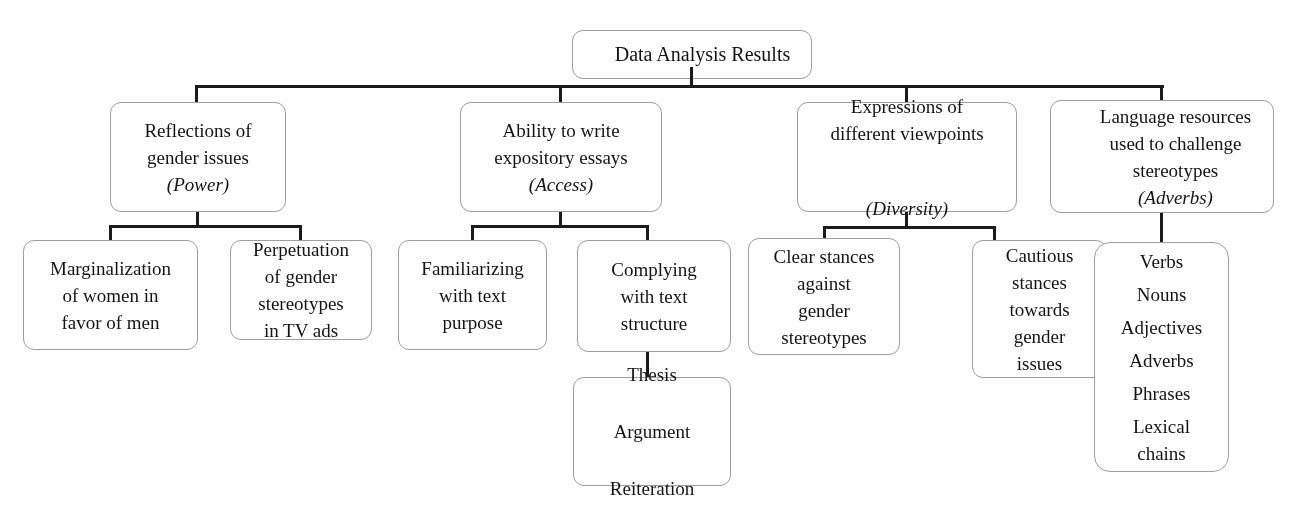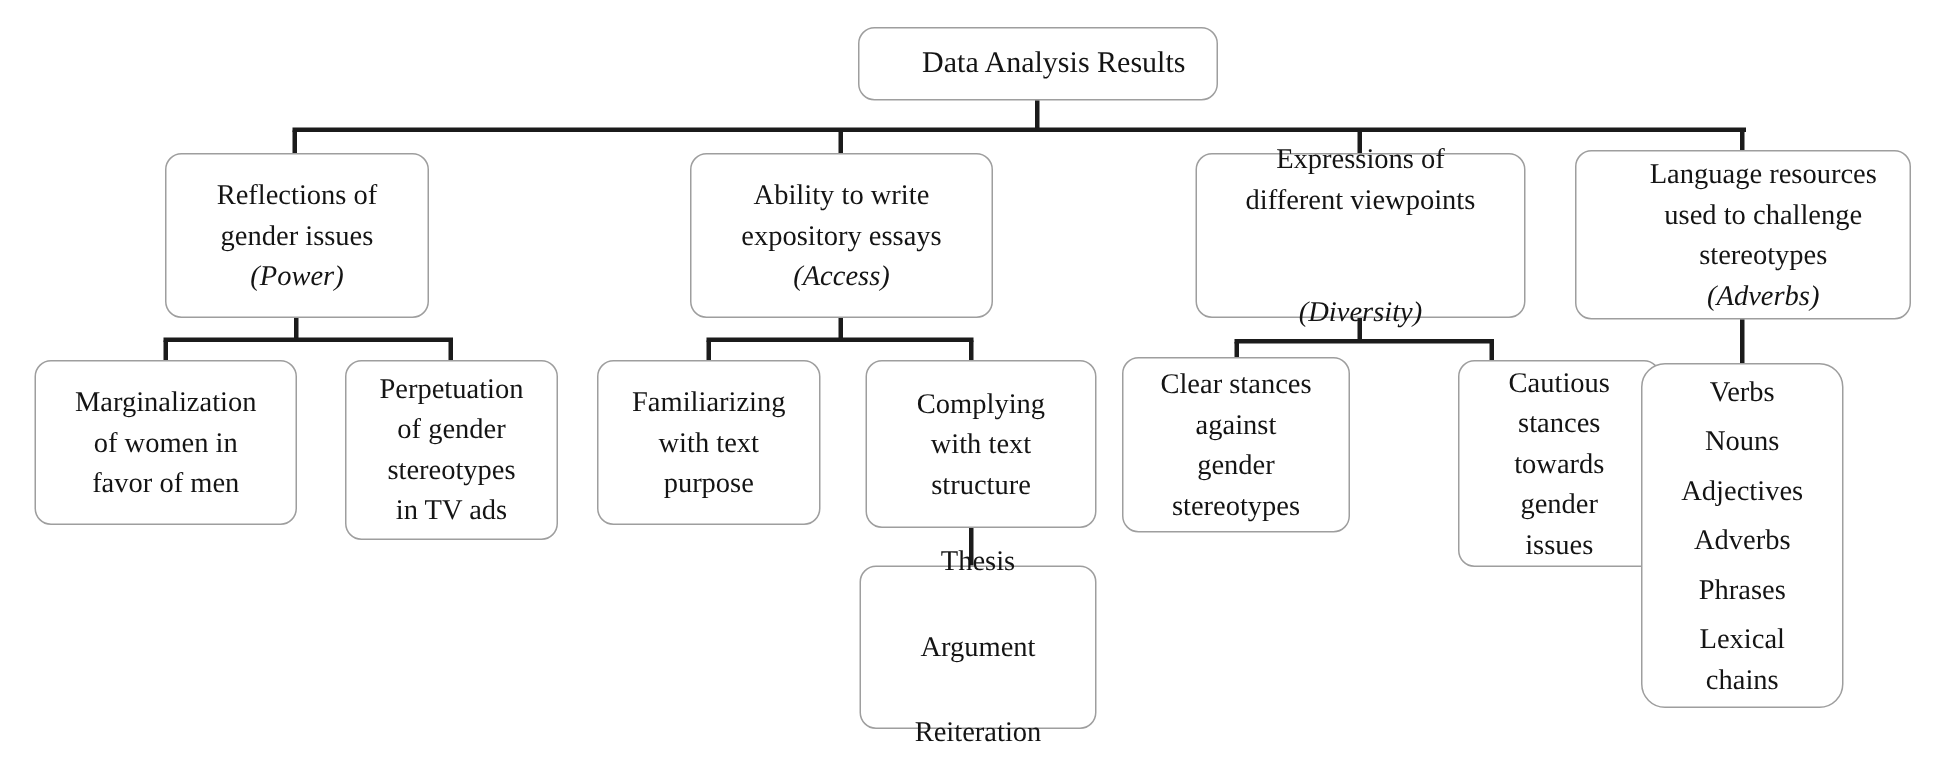--- a/index.html
+++ b/index.html
@@ -35,21 +35,21 @@
     background: #1b1b1b;
   }
   .list .li { white-space: pre-line; margin: 3px 0; line-height: 27px; }
   .list-wide .li { margin: 4px 0; line-height: 29px; }
 </style>
 </head>
 <body>
 
 <div class="canvas">
 
-  <div class="box root-box" style="left:572px; top:18px; width:240px; height:49px;padding-left:25px;">
+  <div class="box root-box" style="left:572px; top:30px; width:240px; height:49px;padding-left:25px;">
     <div class="lbl">Data Analysis Results</div>
   </div>
 
   <div class="seg" style="left:690px; top:67px; width:3px; height:20px;"></div>
   <div class="seg" style="left:195px; top:85px; width:969px; height:3px;"></div>
   <div class="seg" style="left:195px; top:87px; width:3px; height:15px;"></div>
   <div class="seg" style="left:559px; top:87px; width:3px; height:15px;"></div>
   <div class="seg" style="left:905px; top:87px; width:3px; height:15px;"></div>
   <div class="seg" style="left:1160px; top:87px; width:3px; height:13px;"></div>
 
@@ -90,21 +90,21 @@
   <div class="seg" style="left:823px; top:228px; width:3px; height:10px;"></div>
   <div class="seg" style="left:993px; top:228px; width:3px; height:12px;"></div>
 
   <div class="seg" style="left:1160px; top:213px; width:3px; height:29px;"></div>
 
   <div class="box" style="left:23px; top:240px; width:175px; height:110px;">
     <div class="lbl">Marginalization
 of women in
 favor of men</div>
   </div>
-  <div class="box" style="left:230px; top:240px; width:142px; height:120px;">
+  <div class="box" style="left:230px; top:240px; width:142px; height:100px;">
     <div class="lbl">Perpetuation
 of gender
 stereotypes
 in TV ads</div>
   </div>
   <div class="box" style="left:398px; top:240px; width:149px; height:110px;">
     <div class="lbl">Familiarizing
 with text
 purpose</div>
   </div>

